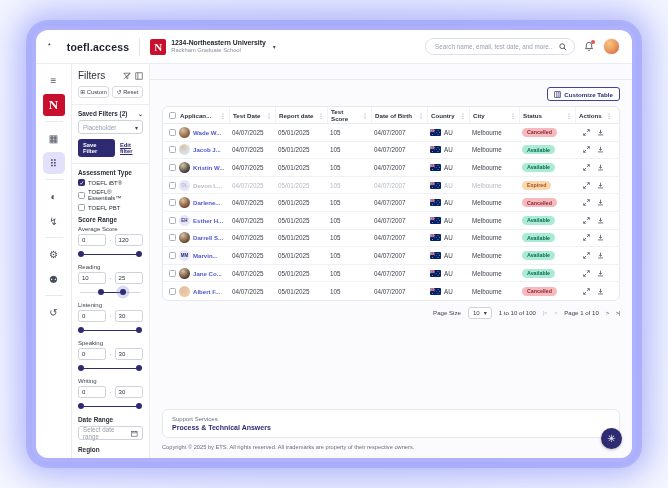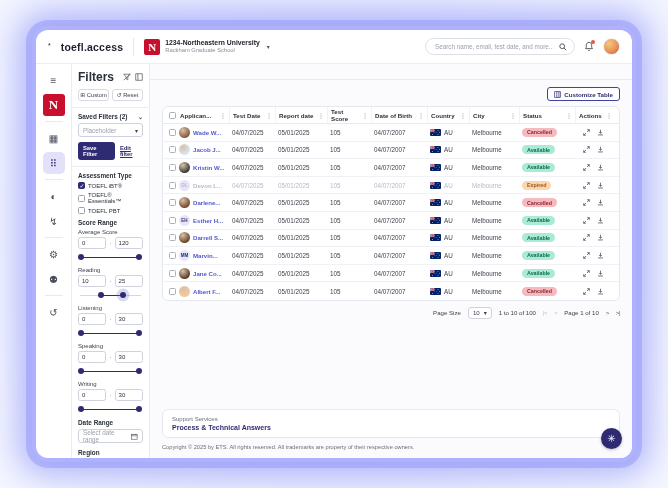--- a/index.html
+++ b/index.html
@@ -4,21 +4,21 @@
 <style>
   html,body{width:668px;height:488px;margin:0;overflow:hidden;
     font-family:"Liberation Sans",sans-serif;
     background:radial-gradient(circle at 50% 45%, #dfe4fc 0%, #e9edfe 55%, #f4f6ff 100%);}
   *{box-sizing:border-box;}
   .window{position:absolute;left:36px;top:30px;width:596px;height:428px;background:#fff;border-radius:12px;
     box-shadow:0 0 0 4px rgba(176,179,252,.8),0 0 0 10px rgba(147,151,250,.5),0 0 30px 18px rgba(130,135,248,.55);
     display:flex;flex-direction:column;overflow:hidden;}
   
   .topbar{height:34px;border-bottom:1px solid #ececf3;display:flex;align-items:center;padding:0 12px;gap:10px;flex:0 0 auto;}
-  .logo-wrap{display:flex;align-items:baseline;gap:10px;}
+  .logo-wrap{display:flex;align-items:baseline;gap:16px;}
   .logo-mark{color:#1c2130;font-size:7px;transform:translateY(-3px);display:inline-block;}
   .logo-text{font-size:10.5px;font-weight:bold;color:#1c2130;letter-spacing:.2px;}
   .top-div{width:1px;height:18px;background:#e4e5ee;}
   .org{display:flex;align-items:center;gap:5px;}
   .org-logo{width:16px;height:16px;background:#c8102e;color:#fff;border-radius:2px;display:flex;align-items:center;justify-content:center;
     font-family:"Liberation Serif",serif;font-weight:bold;font-size:11px;}
   .org-name{font-size:6.8px;font-weight:bold;color:#20242e;line-height:1.25;}
   .org-sub{font-size:5.8px;color:#8a8f9c;line-height:1.2;}
   .org-caret{font-size:6px;color:#555;margin-left:2px;}
   .top-right{margin-left:auto;display:flex;align-items:center;gap:9px;}
@@ -32,21 +32,21 @@
   
   .body-row{flex:1;display:flex;min-height:0;}
   .rail{width:36px;border-right:1px solid #ececf3;display:flex;flex-direction:column;align-items:center;padding-top:5px;gap:3px;flex:0 0 auto;}
   .rail-item{width:22px;height:22px;border-radius:5px;display:flex;align-items:center;justify-content:center;font-size:10px;color:#4a4f5c;cursor:pointer;}
   .rail-item.active{background:#e3e1fa;color:#2e2b72;}
   .rail-item.logo{background:#c8102e;color:#fff;border-radius:3px;font-family:"Liberation Serif",serif;font-weight:bold;font-size:13px;}
   .rail-div{width:18px;height:1px;background:#e8e9f0;margin:2px 0;}
   
   .fpanel{width:78px;border-right:1px solid #ececf3;padding:6px 6px 0 6px;flex:0 0 auto;overflow:hidden;font-size:6.3px;color:#2a2f3a;}
   .fp-title-row{display:flex;align-items:center;margin-bottom:5px;}
-  .fp-title{font-size:12px;font-weight:bold;}
+  .fp-title{font-size:10px;font-weight:normal;}
   .fp-title-icons{margin-left:auto;display:flex;gap:4px;color:#555;}
   .fp-btns{display:flex;gap:3px;margin-bottom:6px;}
   .fp-btn{flex:1;border:1px solid #d8dae4;border-radius:3px;padding:2px 0;text-align:center;font-size:5.8px;color:#3a3f4a;background:#fff;cursor:pointer;}
   .fp-sec-label{font-weight:bold;font-size:6.4px;margin:5px 0 3px;display:flex;align-items:center;}
   .fp-caret{margin-left:auto;color:#555;font-size:6px;}
   .fp-select{border:1px solid #cfd2dd;border-radius:3px;height:14px;display:flex;align-items:center;padding:0 4px;color:#9aa0ac;margin-bottom:5px;background:#fff;}
   .fp-select .sel-caret{margin-left:auto;color:#444;font-size:6px;}
   .fp-save-row{display:flex;align-items:center;gap:5px;margin-bottom:6px;}
   .btn-save{background:#2e2b72;color:#fff;border-radius:3px;padding:3px 5px;font-size:5.8px;font-weight:bold;cursor:pointer;}
   .link-edit{color:#2e2b72;font-weight:bold;font-size:5.8px;text-decoration:underline;cursor:pointer;}

